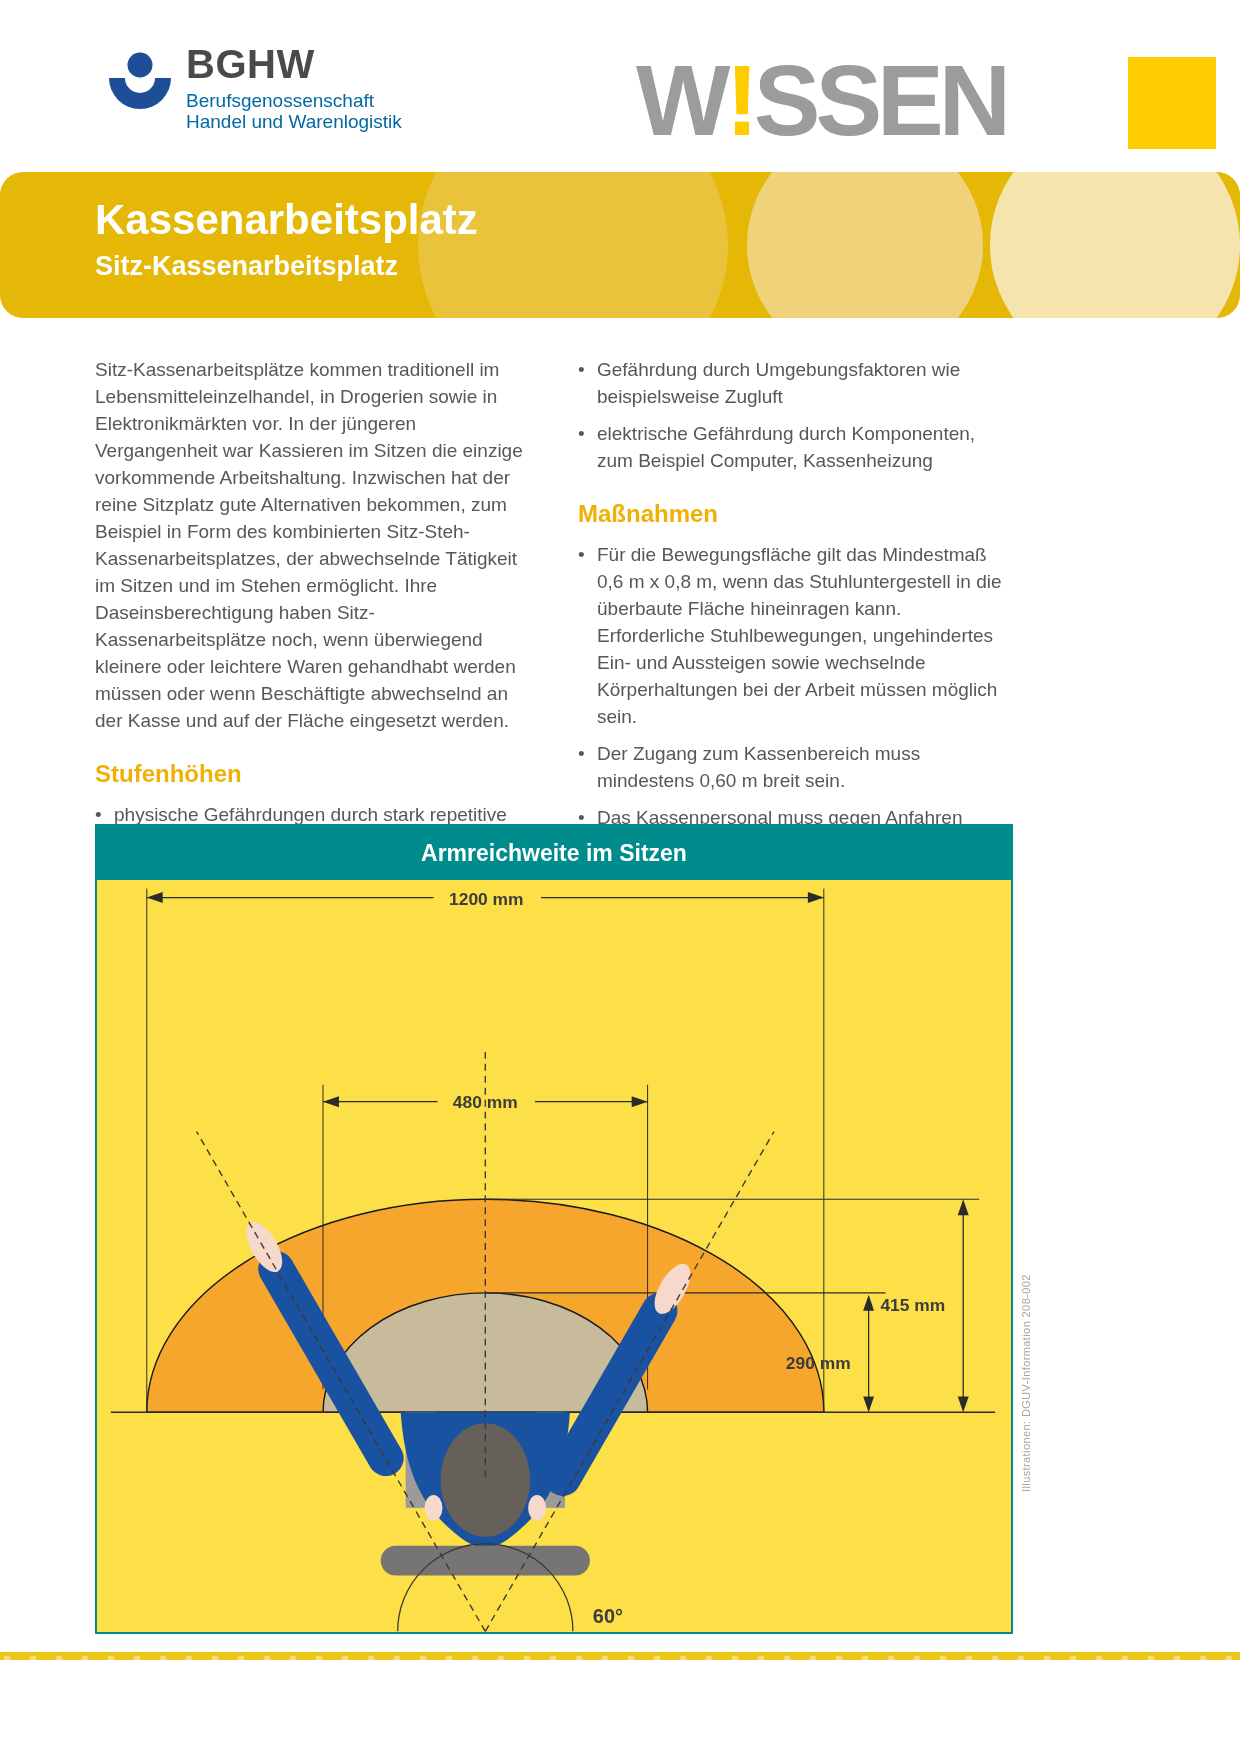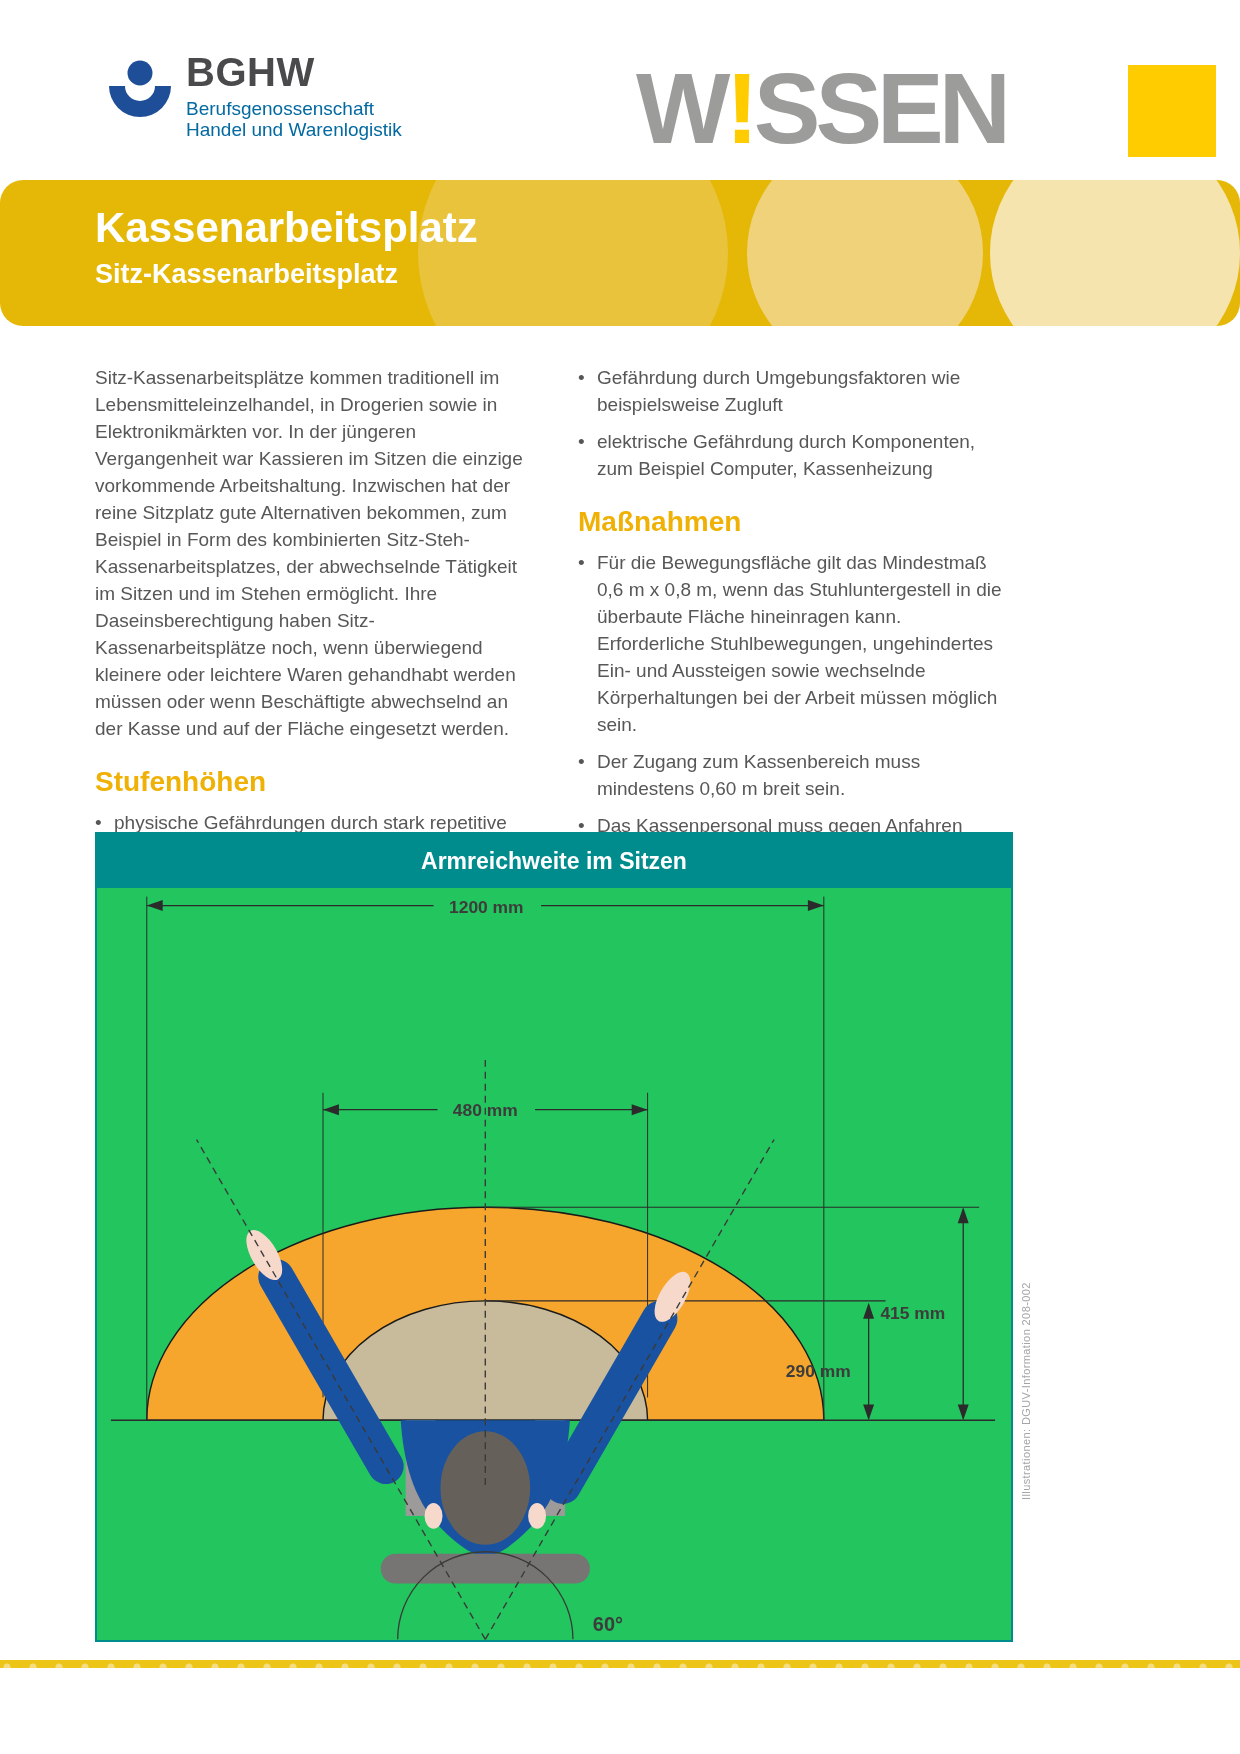--- a/index.html
+++ b/index.html
@@ -1,18 +1,18 @@
 <!DOCTYPE html>
 <html><head>
 <meta charset="utf-8">
 <style>
   * { margin:0; padding:0; box-sizing:border-box; }
   html,body { background:#ffffff; }
   .page {
-    position:relative; width:1240px; height:1660px; margin:8px auto;
+    position:relative; width:1240px; height:1660px; margin:0 auto;
     background:#ffffff; overflow:hidden;
     font-family:"Liberation Sans", sans-serif; color:#575756;
   }
 
   
   .masthead { position:absolute; left:0; top:0; width:1240px; height:172px; background:#ffffff; }
   .logo { position:absolute; left:108px; top:44px; display:flex; gap:14px; }
   .logo-icon { margin-top:8px; }
   .logo-acronym { font-size:40px; font-weight:bold; color:#4A4A4C; letter-spacing:0.5px; line-height:1.0; }
   .logo-sub { font-size:19px; color:#0369a1; line-height:21px; margin-top:6px; }
@@ -28,28 +28,28 @@
   .c1 { width:310px; height:310px; left:418px;  top:-82px;  background:#E9C33C; }
   .c2 { width:236px; height:236px; left:747px;  top:-45px;  background:#EFD27A; }
   .c3 { width:250px; height:250px; left:990px;  top:-52px;  background:#F6E4AE; }
   .banner-title    { position:absolute; left:95px; top:24px;  font-size:42px; font-weight:bold; color:#ffffff; line-height:48px; }
   .banner-subtitle { position:absolute; left:95px; top:76px;  font-size:27px; font-weight:bold; color:#ffffff; line-height:36px; }
 
   
   .col { position:absolute; top:356px; font-size:19px; line-height:27px; color:#575756; }
   .col-left  { left:95px;  width:434px; }
   .col-right { left:578px; width:436px; }
-  .section-heading { font-size:28px; font-weight:bold; color:#EFB105; margin:26px 0 14px 0; }
+  .section-heading { font-size:24px; font-weight:bold; color:#EFB105; margin:26px 0 14px 0; }
   ul.bullets { list-style:none; }
   ul.bullets li { position:relative; padding-left:19px; margin-bottom:10px; }
   ul.bullets li::before { content:"•"; position:absolute; left:0; top:0; color:#575756; }
 
   
   .panel { position:absolute; left:95px; top:824px; width:918px; height:810px;
-           background:#22c55e; border:2px solid #008B8D; }
+           background:#fde047; border:2px solid #008B8D; }
   .panel-header { height:54px; background:#008B8D; color:#ffffff; text-align:center;
                   font-size:23px; font-weight:bold; line-height:54px; }
   .panel svg { display:block; }
   .dg text { font-family:"Liberation Sans", sans-serif; fill:#3C3C3B; font-weight:bold; font-size:17.5px; }
   .dg .angle-label { font-size:20px; }
 
   
   .v-caption { position:absolute; left:1020px; top:1256px; height:236px; width:16px;
                writing-mode:vertical-rl; transform:rotate(180deg);
                font-size:11px; color:#A5A5A4; letter-spacing:0.4px; }

